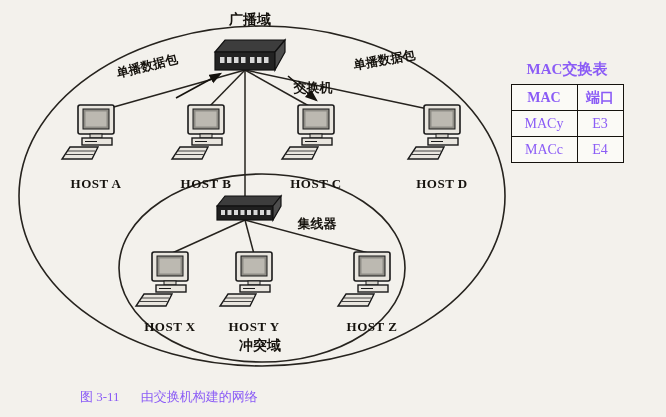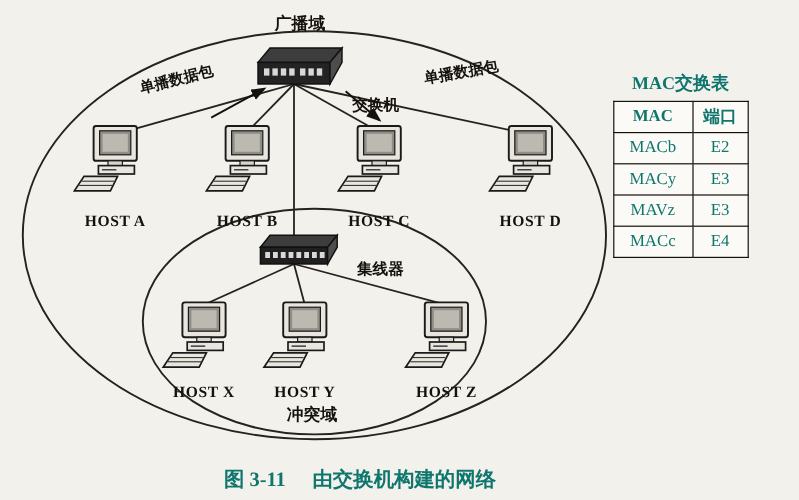--- a/index.html
+++ b/index.html
@@ -1,39 +1,39 @@
 <!DOCTYPE html>
 <html><head>
 <meta charset="utf-8">
 <style>
   * { box-sizing: border-box; margin: 0; padding: 0; }
   html,body { width: 666px; height: 417px; }
   body { font-family: "Liberation Serif", serif; background: #e9e6e0; }
   .page {
     position: relative; width: 666px; height: 417px;
-    background: #f3f1ec; overflow: hidden; color: #0f766e;
+    background: #f3f1ec; overflow: hidden; color: #8b5cf6;
   }
   .diagram-svg { position: absolute; left: 0; top: 0; }
   svg text { font-family: "Liberation Serif", serif; fill: #15120d; }
   .zh { font-weight: bold; }
   .host-label { font-size: 13px; font-weight: 600; letter-spacing: 0.5px; }
 
   .mac-panel { position: absolute; left: 504px; top: 60px; width: 126px; }
   .mac-title { text-align: center; font-size: 15px; font-weight: bold; margin-bottom: 5px; }
   .mac-table { border-collapse: collapse; margin: 0 auto; background: #fbfaf6; }
   .mac-table th, .mac-table td {
     border: 1.5px solid #15120d; text-align: center;
     font-size: 14px; height: 26px; padding: 0 2px;
   }
   .col-mac { width: 66px; margin-left: 39px; }
   .col-port { width: 46px; }
 
   .fig-caption {
     position: absolute; left: 80px; top: 388px; width: 440px;
-    text-align: center; font-size: 17px; font-weight: bold;
+    font-size: 13px; font-weight: normal;
   }
   .fig-caption span { display: inline-block; }
   .fig-caption .cap-num { margin-right: 18px; }
 </style>
 </head>
 <body>
 
 <div class="page">
 
   <svg class="diagram-svg" width="525" height="382" viewBox="0 0 525 382">
@@ -134,29 +134,21 @@
 
   <div class="mac-panel">
     <div class="mac-title">MAC交换表</div>
     <table class="mac-table">
       <tbody>
           <tr>
         <th class="col-mac">MAC</th>
         <th class="col-port">端口</th>
       </tr>
       <tr>
-        <td>MACb</td>
-        <td>E2</td>
-      </tr>
-      <tr>
         <td>MACy</td>
-        <td>E3</td>
-      </tr>
-      <tr>
-        <td>MAVz</td>
         <td>E3</td>
       </tr>
       <tr>
         <td>MACc</td>
         <td>E4</td>
       </tr>
     </tbody>
       </table>
   </div>
 

